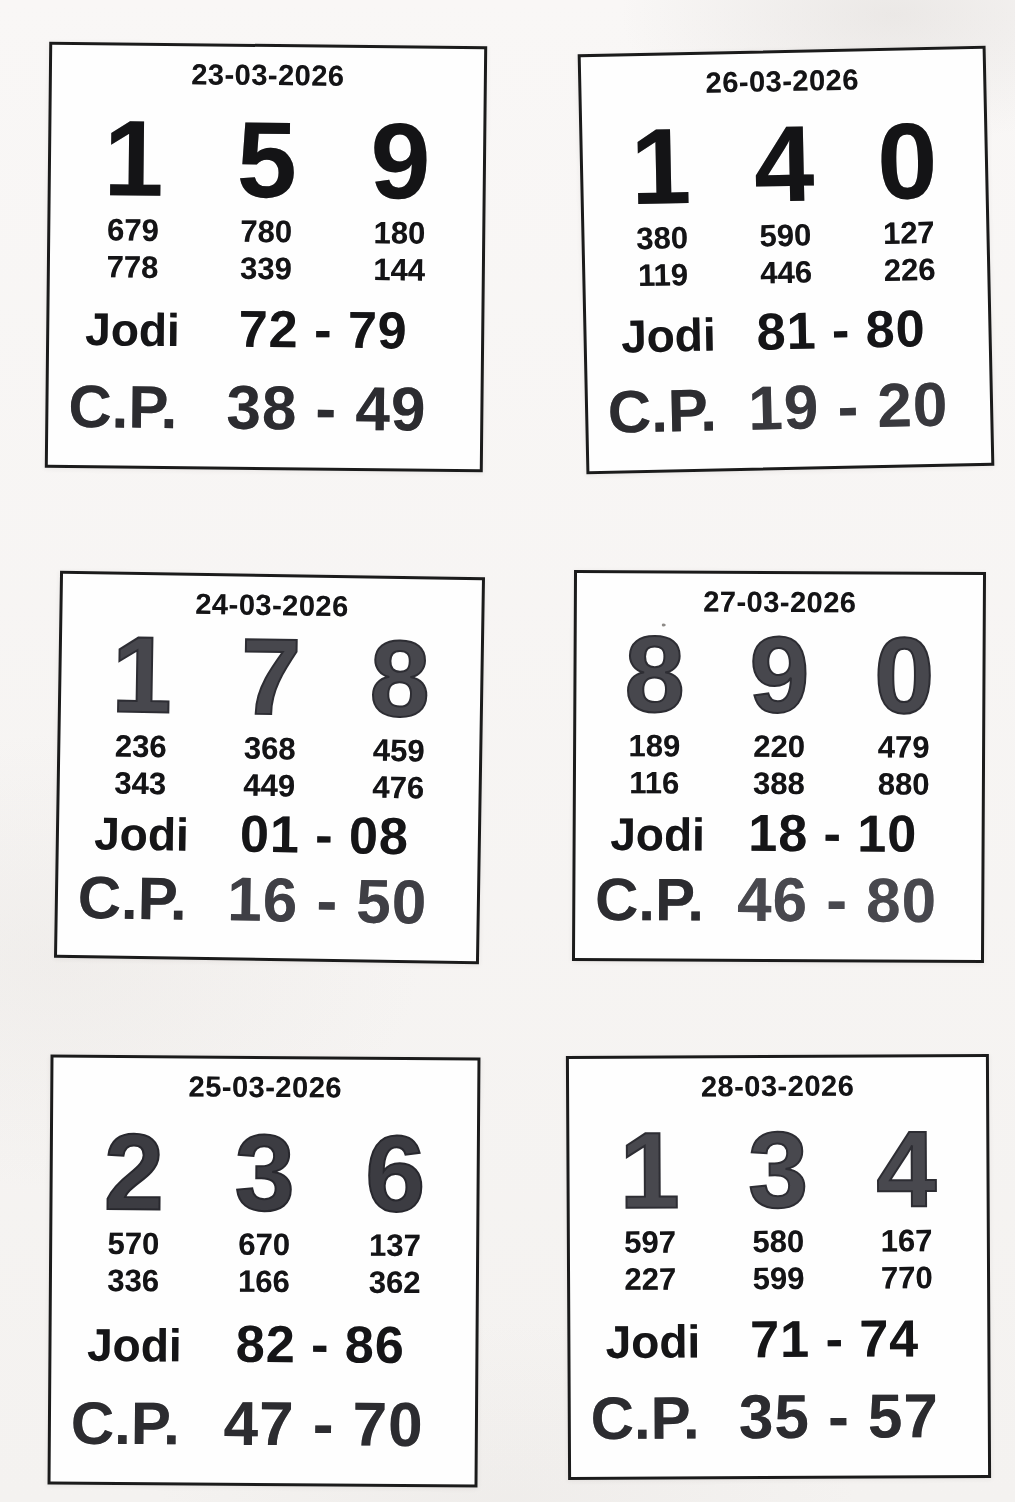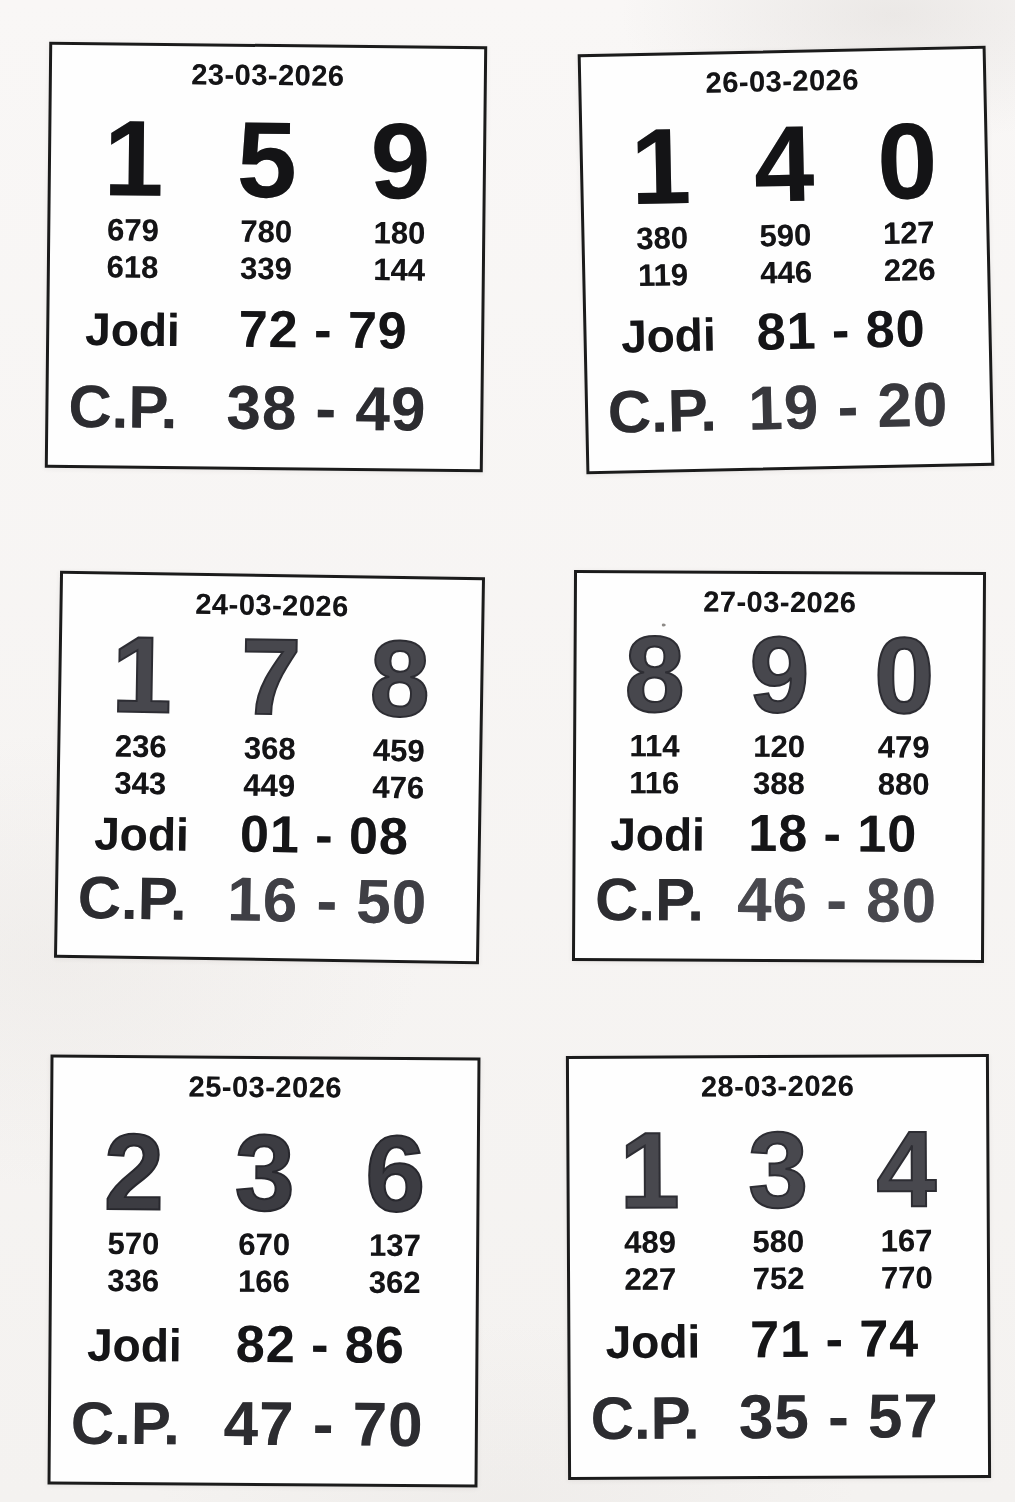--- a/index.html
+++ b/index.html
@@ -61,21 +61,21 @@
 <body>
 
 <div class="page">
   <div class="grid" id="cards-grid">
   <div class="card">
     <div class="date">23-03-2026</div>
     <div class="digits">
       <div class="col">
         <div class="big">1</div>
         <div class="pana">679</div>
-        <div class="pana">618</div>
+        <div class="pana">778</div>
       </div>
       <div class="col">
         <div class="big">5</div>
         <div class="pana">780</div>
         <div class="pana">339</div>
       </div>
       <div class="col">
         <div class="big">9</div>
         <div class="pana">180</div>
         <div class="pana">144</div>
@@ -147,26 +147,26 @@
       <span class="label">C.P.</span>
       <span class="value">16 - 50</span>
     </div>
   </div>
 
   <div class="card">
     <div class="date">27-03-2026</div>
     <div class="digits">
       <div class="col">
         <div class="big">8</div>
-        <div class="pana">114</div>
+        <div class="pana">189</div>
         <div class="pana">116</div>
       </div>
       <div class="col">
         <div class="big">9</div>
-        <div class="pana">120</div>
+        <div class="pana">220</div>
         <div class="pana">388</div>
       </div>
       <div class="col">
         <div class="big">0</div>
         <div class="pana">479</div>
         <div class="pana">880</div>
       </div>
     </div>
     <div class="row jodi">
       <span class="label">Jodi</span>
@@ -205,27 +205,27 @@
       <span class="label">C.P.</span>
       <span class="value">47 - 70</span>
     </div>
   </div>
 
   <div class="card">
     <div class="date">28-03-2026</div>
     <div class="digits">
       <div class="col">
         <div class="big">1</div>
-        <div class="pana">489</div>
+        <div class="pana">597</div>
         <div class="pana">227</div>
       </div>
       <div class="col">
         <div class="big">3</div>
         <div class="pana">580</div>
-        <div class="pana">752</div>
+        <div class="pana">599</div>
       </div>
       <div class="col">
         <div class="big">4</div>
         <div class="pana">167</div>
         <div class="pana">770</div>
       </div>
     </div>
     <div class="row jodi">
       <span class="label">Jodi</span>
       <span class="value">71 - 74</span>

